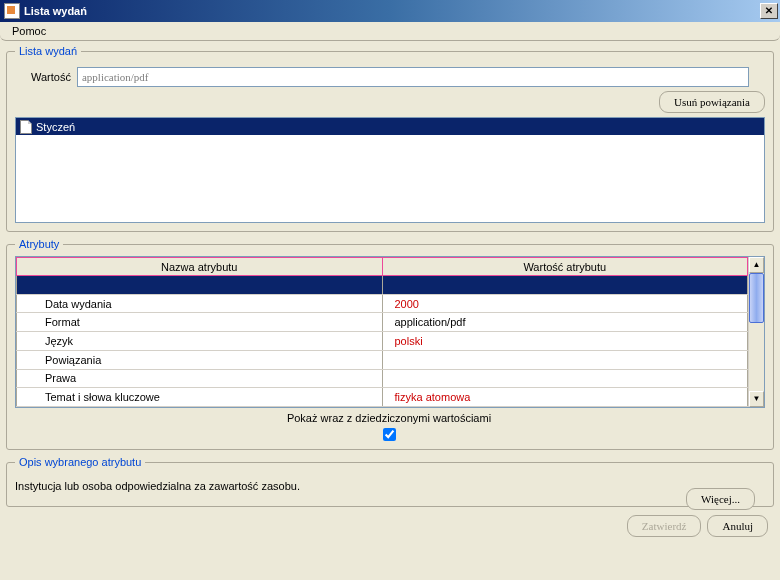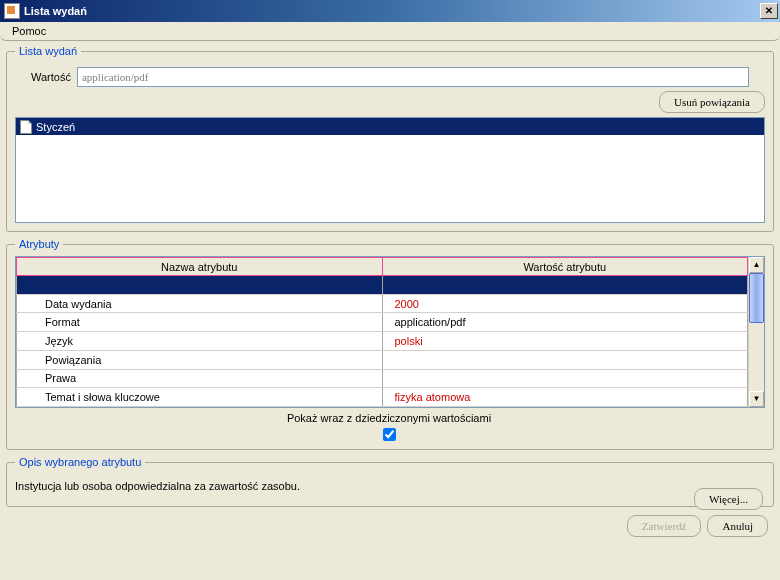--- a/index.html
+++ b/index.html
@@ -214,21 +214,21 @@
 }
 .bottom-buttons {
   display: flex;
   justify-content: flex-end;
   gap: 6px;
   padding: 2px 6px;
 }
 .desc-fieldset { position: relative; }
 .more-btn-wrap {
   position: absolute;
-  right: 10px;
+  right: 18px;
   top: 20px;
 }
 input[type="checkbox"] {
   width: 13px; height: 13px;
 }
 </style>
 </head>
 <body>
 
 <div class="titlebar">

